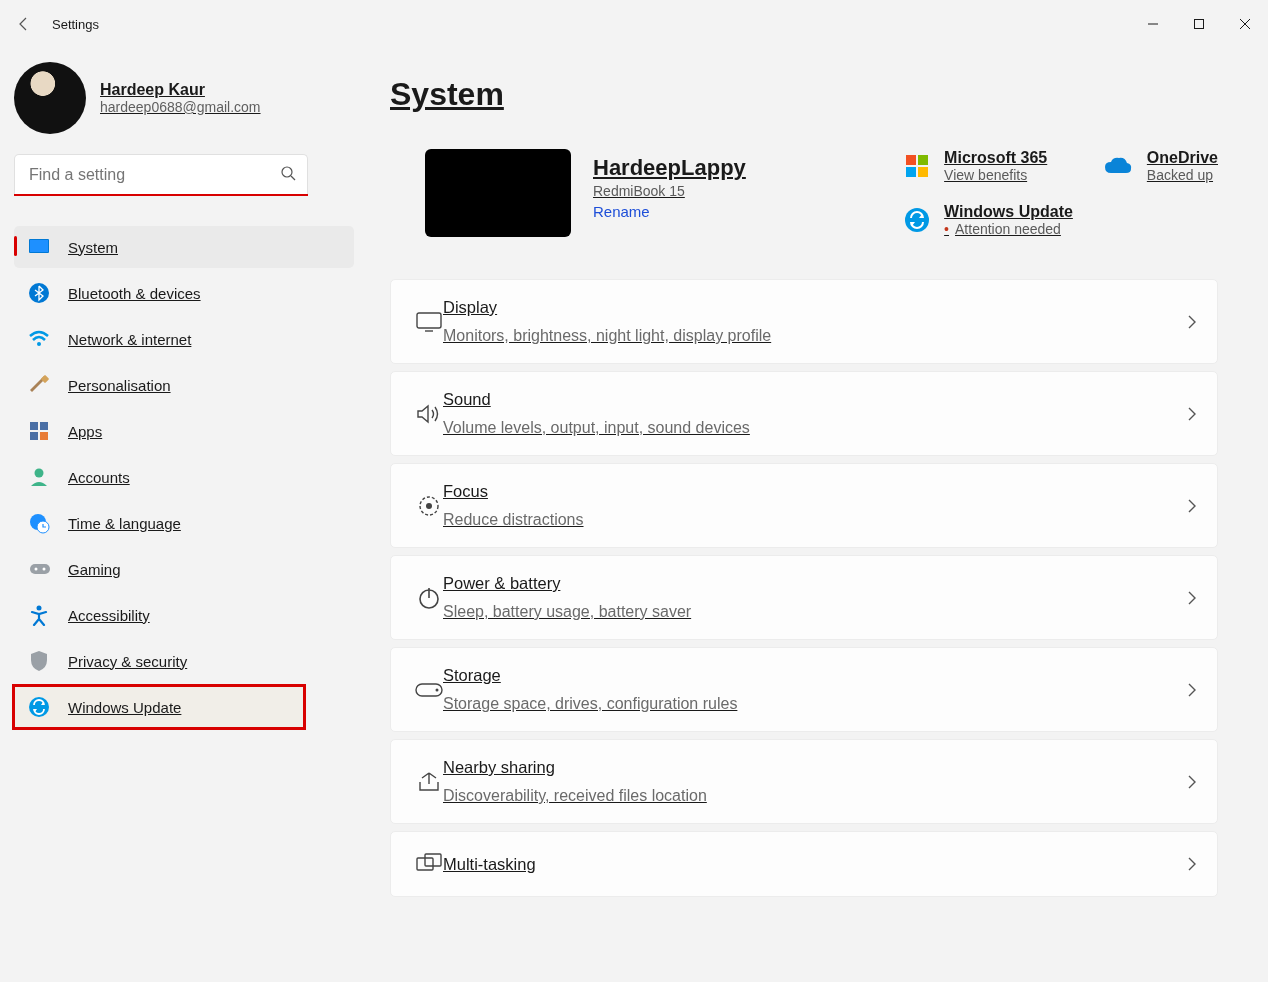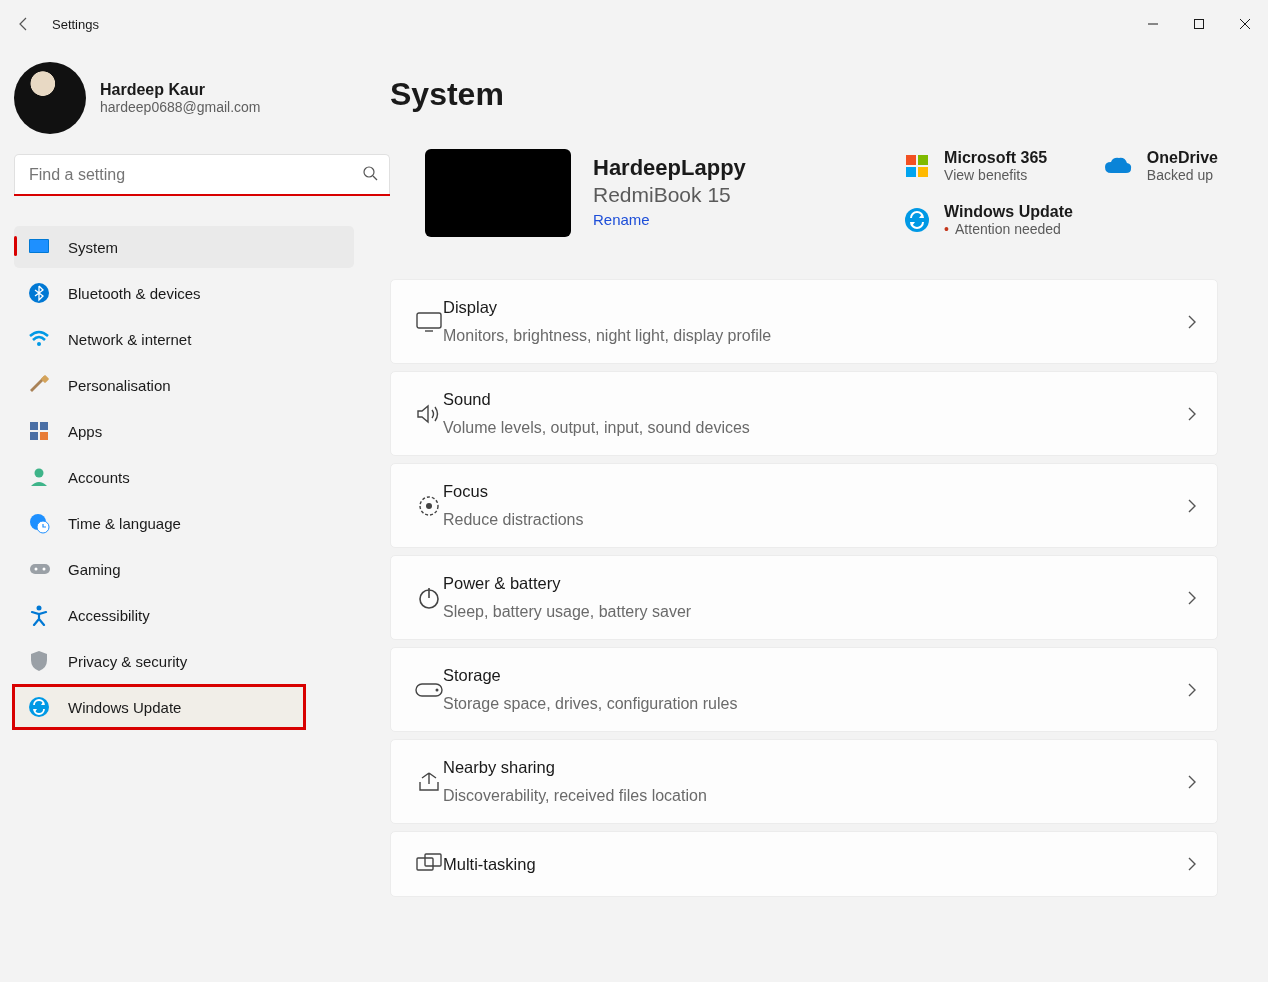--- a/index.html
+++ b/index.html
@@ -7,51 +7,51 @@
 
   
   .titlebar { height: 48px; display: flex; align-items: center; justify-content: space-between; padding: 0 0 0 14px; }
   .titlebar-left { display: flex; align-items: center; gap: 18px; }
   .back-btn { width: 20px; height: 20px; display:flex; align-items:center; justify-content:center; color:#555; }
   .app-title { font-size: 13px; color: #1a1a1a; }
   .win-controls { display: flex; }
   .win-btn { width: 46px; height: 32px; display:flex; align-items:center; justify-content:center; color:#1a1a1a; }
 
   
-  .wrap { display:flex; height: calc(100% - 48px); }
+  .wrap { display:flex; height: calc(100% - 48px); text-decoration: underline; }
   .sidebar { width: 362px; padding: 14px 8px 0 14px; display:flex; flex-direction:column; gap: 20px; }
   .main { flex:1; padding: 28px 50px 0 28px; overflow:hidden; }
 
   
   .user { display:flex; align-items:center; gap: 14px; padding-left: 0px; }
   .avatar { width: 72px; height: 72px; border-radius:50%; background:#111; background: radial-gradient(circle at 40% 30%, #e8d9c4 18%, #111 19%); }
   .user-name { font-size: 16px; font-weight:600; }
   .user-email { font-size: 14px; color: #5f5f5f; }
 
   
-  .search { position:relative; width: 376px; border-bottom: 2px solid #d80000; }
+  .search { position:relative; width: 294px; border-bottom: 2px solid #d80000; }
   .search input { width:100%; height: 40px; padding: 0 36px 0 14px; font-size: 16px; border:1px solid #e0e0e0; border-bottom:none; background:#fff; border-radius: 5px 5px 0 0; outline:none; }
   .search .sicon { position:absolute; right:12px; top:11px; color:#555; }
 
   
   .nav { display:flex; flex-direction:column; gap: 4px; margin-top: 10px; }
   .nav-item { display:flex; align-items:center; gap:18px; height:42px; padding: 0 14px; border-radius:5px; font-size:15px; cursor:pointer; position:relative; }
   .nav-item.active { background:#eaeaea; }
   .nav-item.active::before { content:""; position:absolute; left:0; top:10px; width:3px; height:20px; background:#d80000; border-radius:2px; }
   .nav-icon { width:22px; height:22px; display:flex; align-items:center; justify-content:center; }
   .nav-item.highlighted { outline: 3px solid #d80000; outline-offset:-1px; background:#f1eee8; border-radius:0; width:290px; }
 
   
   .page-title { font-size: 32px; font-weight:600; margin-bottom: 36px; }
 
   .toprow { display:flex; gap: 40px; margin-bottom: 42px; align-items: flex-start; }
   .device { display:flex; gap: 22px; align-items:flex-start;padding-left:35px; }
   .device-thumb { width:146px; height:88px; background:#000; border-radius:6px; }
   .device-name { font-size:22px; font-weight:600; margin-top:6px; }
-  .device-model { font-size:21px; color:#5a5a5a; margin-top:2px; }
+  .device-model { font-size:14px; color:#5a5a5a; margin-top:2px; }
   .rename { color:#1d4ed8; font-size:15px; margin-top:4px; display:inline-block; }
 
   .cards { display:grid; grid-template-columns: auto auto; gap: 20px 30px; margin-left:auto; }
   .card { display:flex; align-items:center; gap:14px; }
   .card-title { font-size:16px; font-weight:600; }
   .card-sub { font-size:14px; color:#5a5a5a; }
   .card-sub.attn::before { content:"\2022"; color:#c4371c; margin-right:6px; }
 
   
   .setlist { display:flex; flex-direction:column; gap:7px; }

